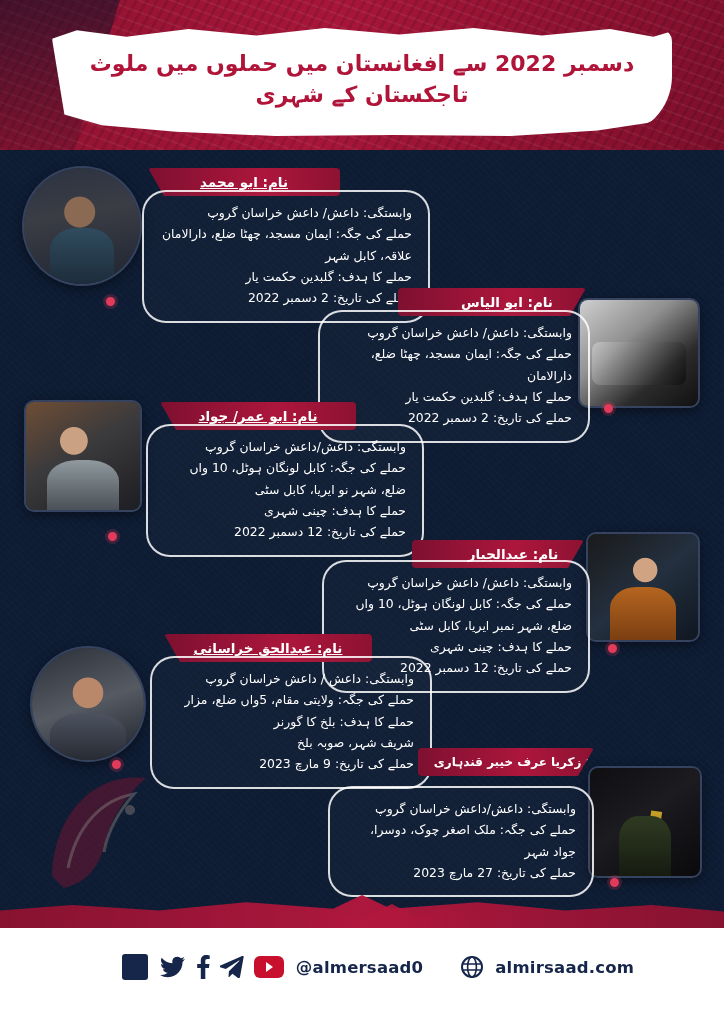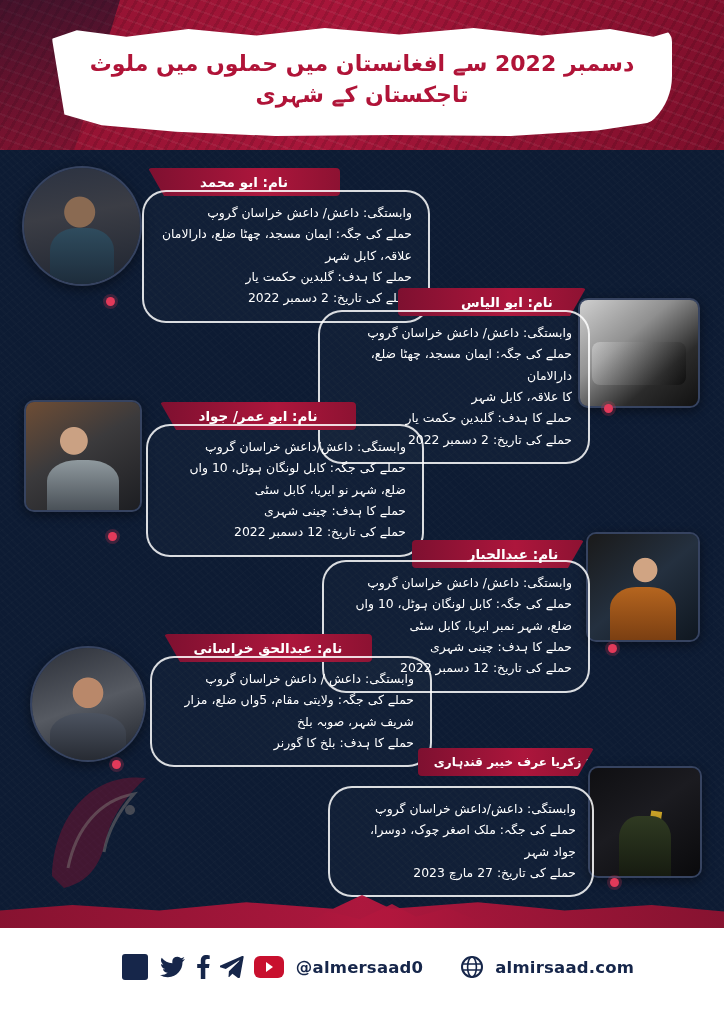--- a/index.html
+++ b/index.html
@@ -73,21 +73,21 @@
     color: #fff;
     direction: rtl;
     font-size: 13.5px;
     font-weight: bold;
     display: flex; align-items: center; justify-content: center;
     padding: 0 14px;
     border-radius: 4px;
     white-space: nowrap;
     box-shadow: 0 2px 6px rgba(0,0,0,0.35);
   }
-  .name-tag.right-skew { clip-path: polygon(0 0, 100% 0, 100% 100%, 16px 100%); }
+  .name-tag.right-skew { clip-path: polygon(0 0, 100% 0, 100% 100%, 16px 100%); text-decoration: underline; }
   .name-tag.left-skew  { clip-path: polygon(0 0, 100% 0, calc(100% - 16px) 100%, 0 100%); padding-left: 44px; }
 
   .detail-box {
     position: absolute;
     border: 2px solid rgba(255,255,255,0.85);
     border-radius: 24px;
     padding: 10px 16px 12px 16px;
     direction: rtl;
     color: #ffffff;
     font-size: 12.4px;
@@ -211,21 +211,20 @@
   </div>
 
   <div class="entry">
     <div class="photo p2" style="left:578px; top:298px; width:122px; height:110px; border-radius:10px;">
       <div class="inner"></div>
     </div>
     <div class="name-tag left-skew" style="left:398px; top:288px; width:188px;">نام: ابو الیاس</div>
     <div class="detail-box align-right" style="left:318px; top:310px; width:272px;">
       <div class="line">وابستگی: داعش/ داعش خراسان گروپ</div>
       <div class="line">حملے کی جگہ: ایمان مسجد، چھٹا ضلع، دارالامان</div>
-      <div class="line">کا علاقہ، کابل شہر</div>
       <div class="line">حملے کا ہدف: گلبدین حکمت یار</div>
       <div class="line">حملے کی تاریخ: 2 دسمبر 2022</div>
     </div>
     <div class="dot" style="left:604px; top:404px;"></div>
   </div>
 
   <div class="entry">
     <div class="photo p3" style="left:24px; top:400px; width:118px; height:112px; border-radius:10px;">
       <div class="inner"></div>
     </div>
@@ -256,22 +255,23 @@
   </div>
 
   <div class="entry">
     <div class="photo p5" style="left:30px; top:646px; width:116px; height:116px;">
       <div class="inner"></div>
     </div>
     <div class="name-tag right-skew" style="left:164px; top:634px; width:208px;">نام: عبدالحق خراسانی</div>
     <div class="detail-box align-right" style="left:150px; top:656px; width:282px;">
       <div class="line">وابستگی: داعش / داعش خراسان گروپ</div>
       <div class="line">حملے کی جگہ: ولایتی مقام، 5واں ضلع، مزار</div>
+      <div class="line">حملے کا ہدف: بلخ کا گورنر</div>
       <div class="line">شریف شہر، صوبہ بلخ</div>
-      <div class="line">حملے کا ہدف: بلخ کا گورنر</div>
+      <div class="line">حملے کی تاریخ: 9 مارچ 2023</div>
     </div>
     <div class="dot" style="left:112px; top:760px;"></div>
   </div>
 
   <div class="entry">
     <div class="photo p6" style="left:588px; top:766px; width:114px; height:112px; border-radius:10px;">
       <div class="inner"></div>
     </div>
     <div class="name-tag left-skew" style="left:418px; top:748px; width:176px; font-size:12px;">نام: زکریا عرف خیبر قندہاری</div>
     <div class="detail-box align-right" style="left:328px; top:786px; width:266px;">

